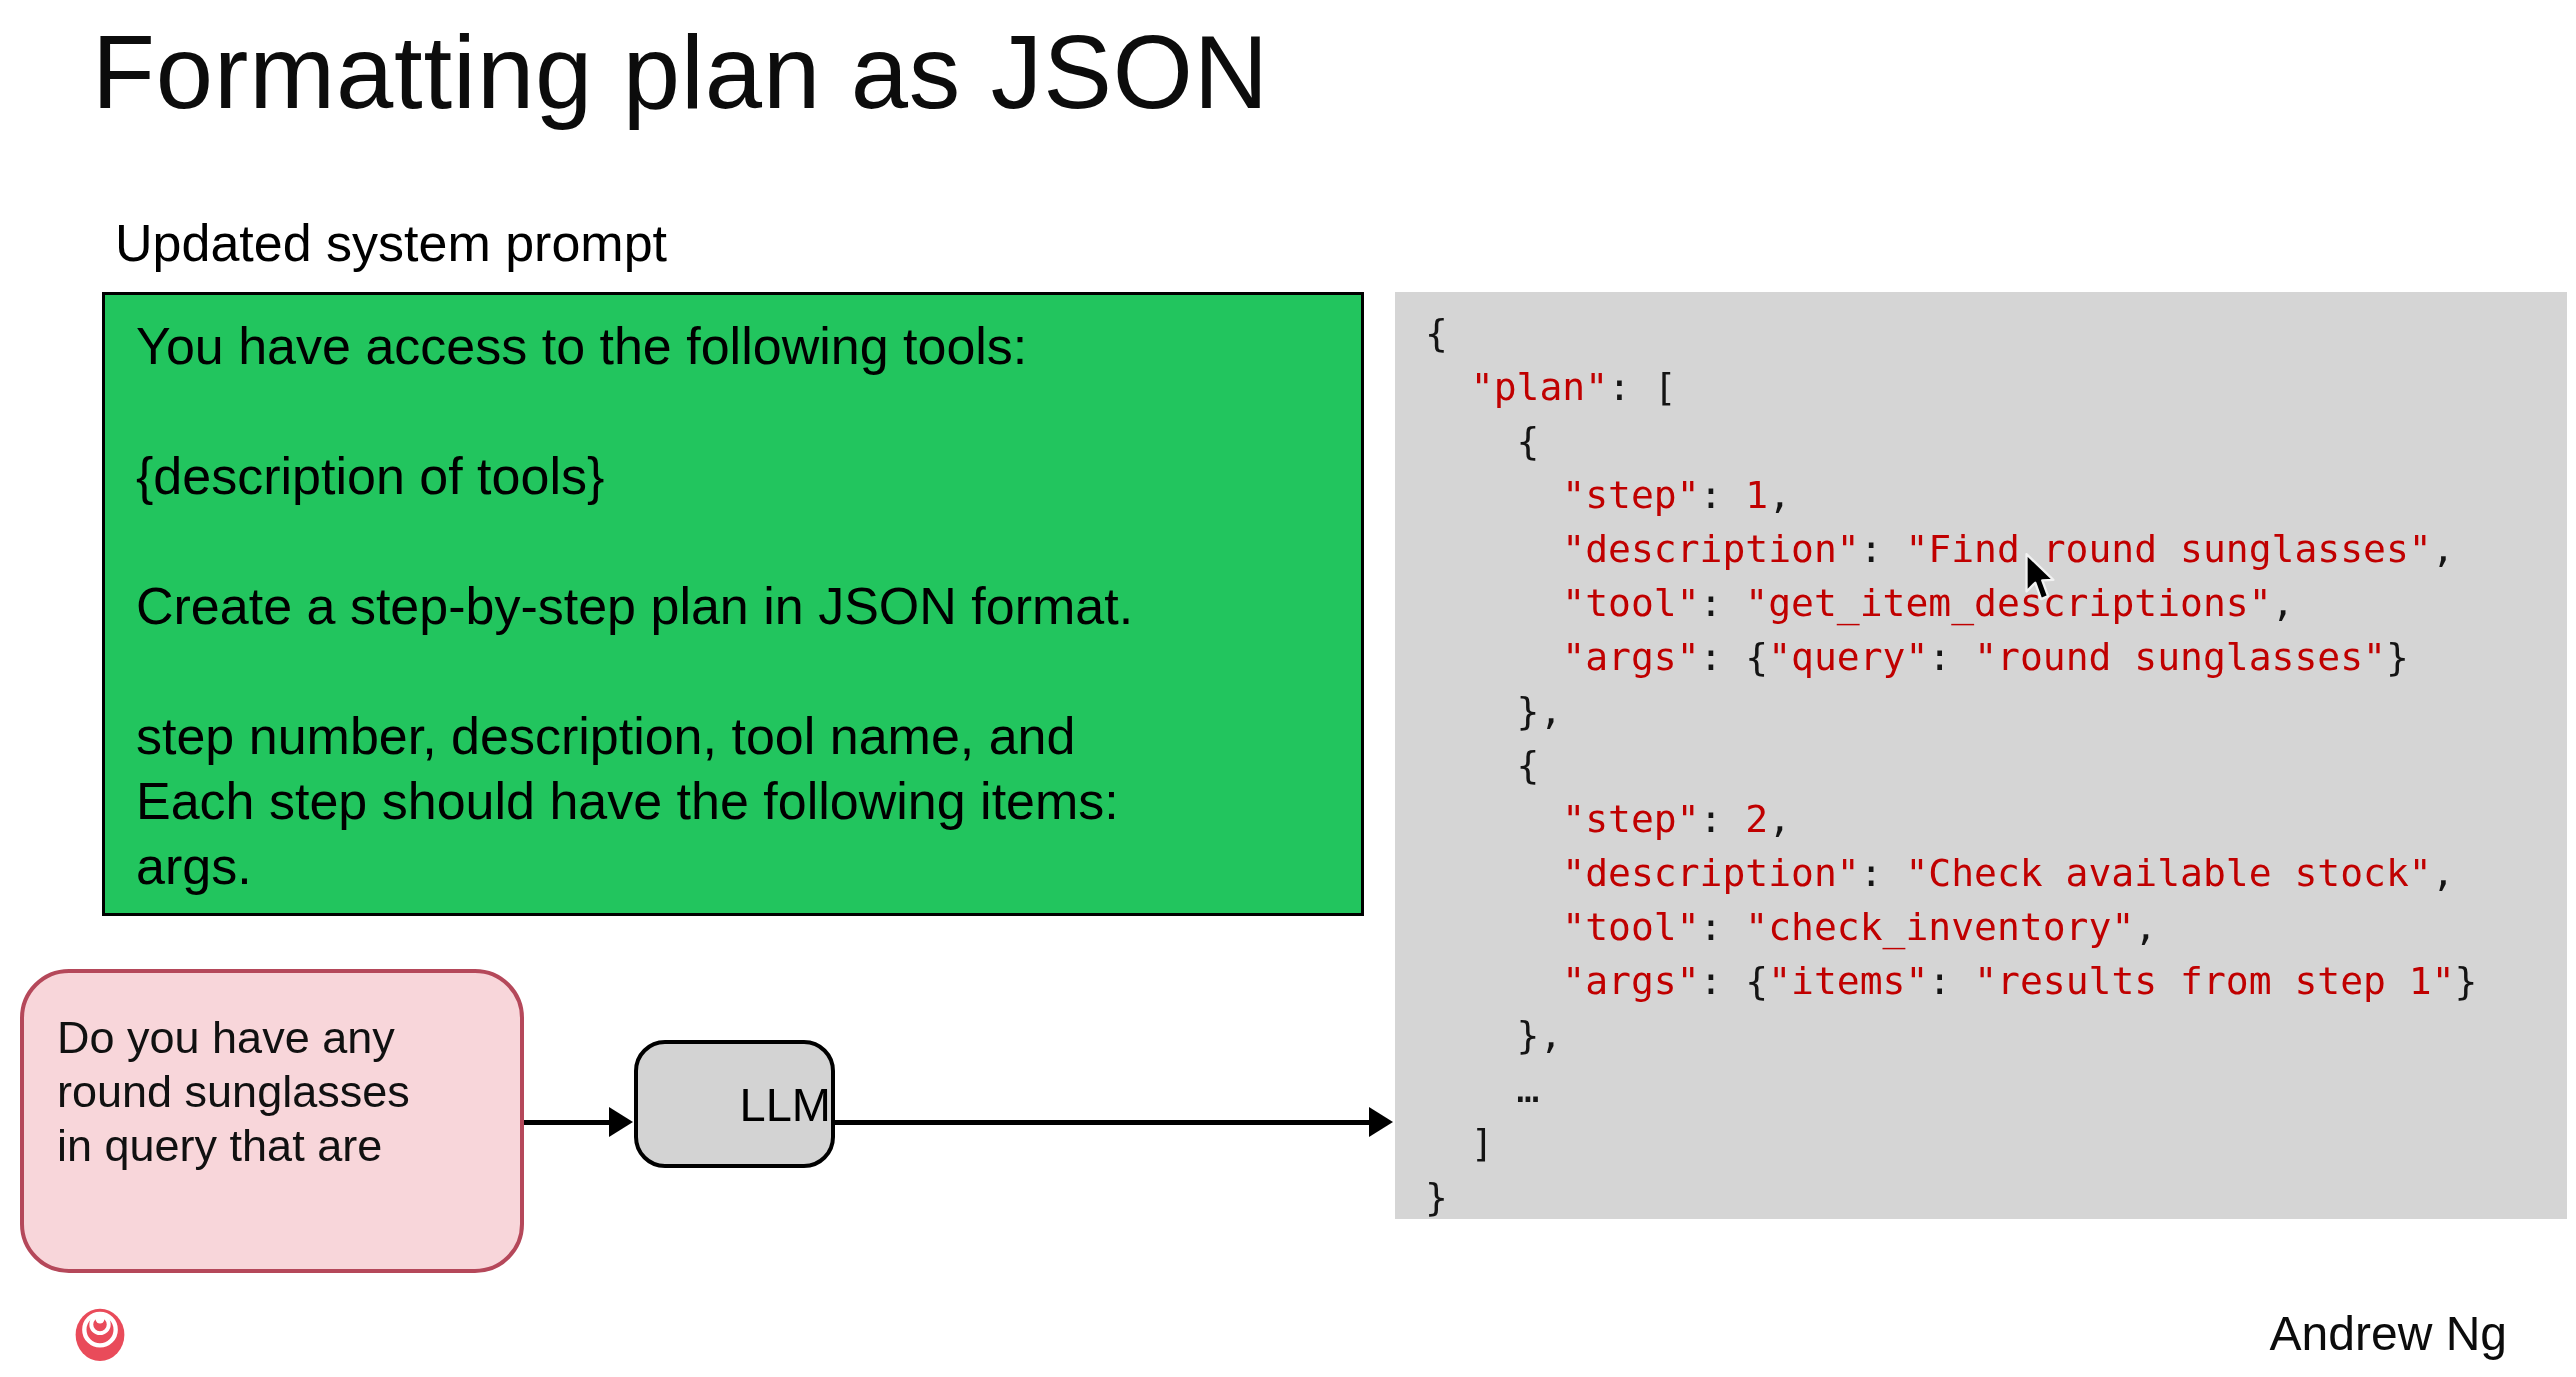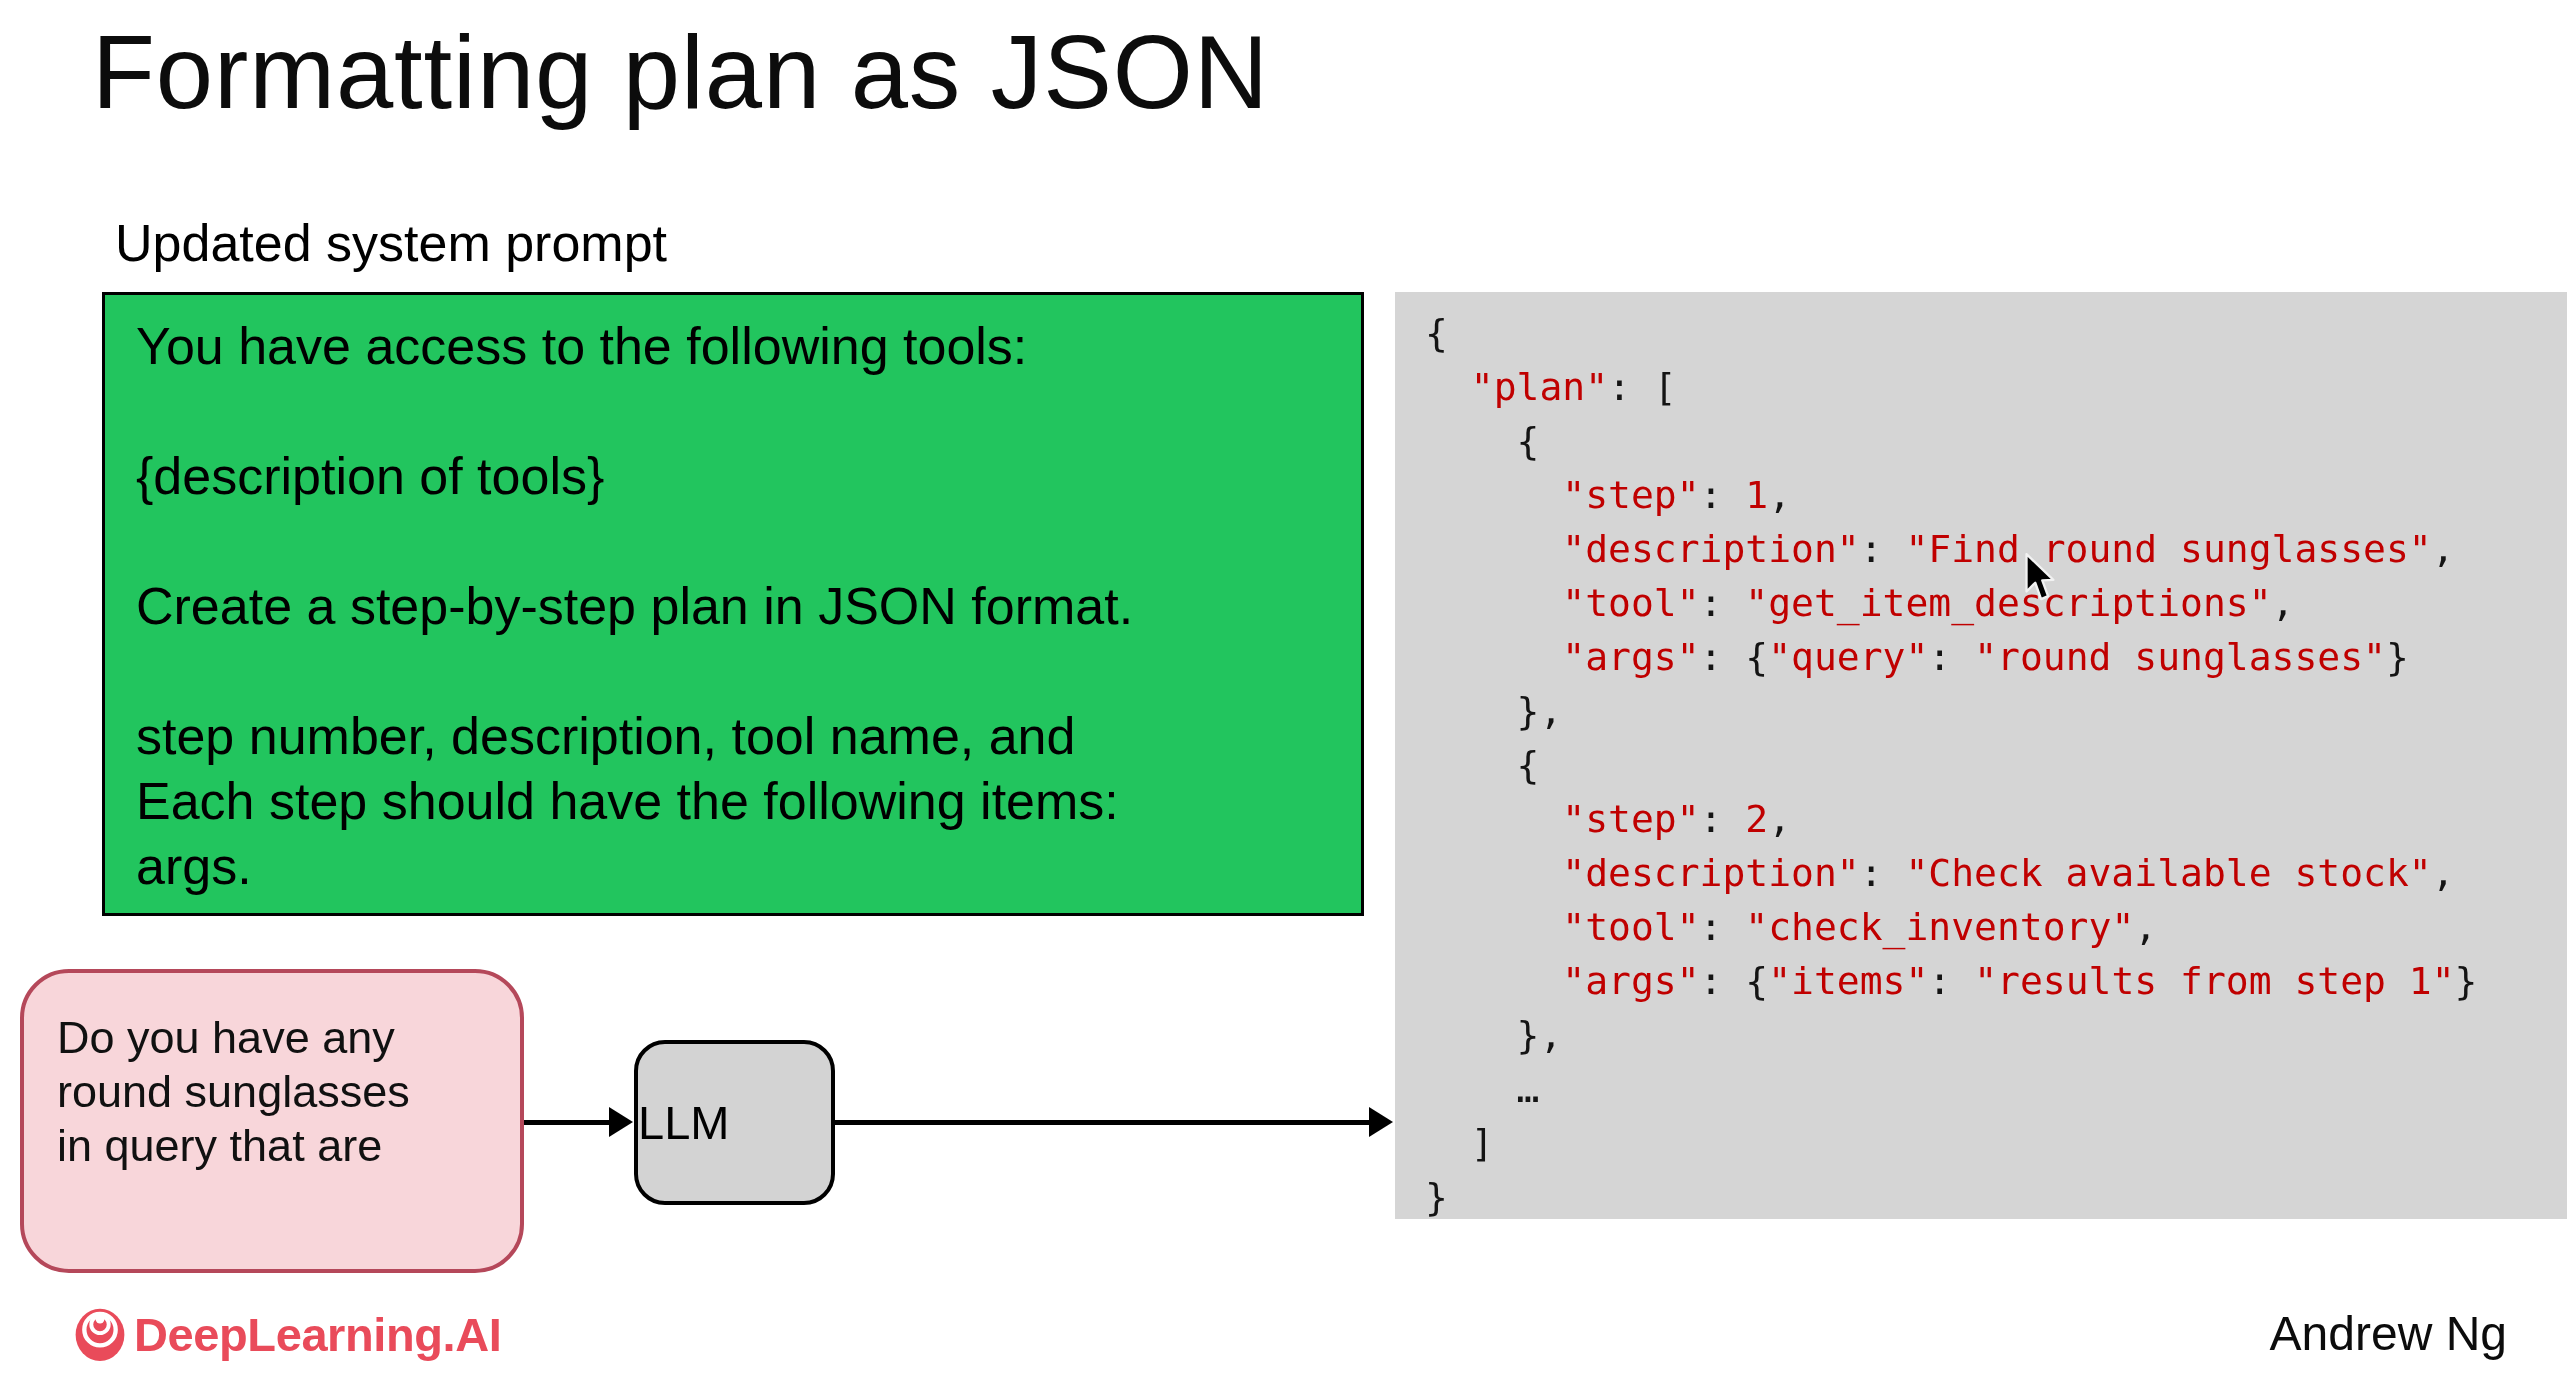--- a/index.html
+++ b/index.html
@@ -21,23 +21,23 @@
   .sysbox .line{height:65px;line-height:65px;white-space:pre;}
 
   .pinkbox{
     left:20px;top:969px;width:504px;height:304px;box-sizing:border-box;
     background:var(--pink-bg,#f8d6da);border:4.4px solid var(--pink-border,#b5485a);
     border-radius:49px;padding:38px 0 12px 33px;font-size:45px;color:#111;
   }
   .pinkbox .line{height:54px;line-height:54px;white-space:pre;}
 
   .llmbox{
-    left:634px;top:1040px;width:201px;height:165px;box-sizing:border-box;
+    left:634px;top:1040px;width:201px;height:128px;box-sizing:border-box;
     background:var(--llm-bg,#d3d3d3);border:4.4px solid #000;border-radius:31px;
-    display:flex;align-items:center;justify-content:flex-start;
+    display:flex;align-items:center;justify-content:flex-end;
     font-size:47px;color:#000;font-weight:500;
   }
 
   .arrow-line{height:5.2px;background:#000;}
   .arrow-head{
     width:0;height:0;
     border-top:15px solid transparent;border-bottom:15px solid transparent;
     border-left:24.4px solid #000;
   }
 
@@ -117,17 +117,16 @@
   <path d="M2,1 L2,33 L9.5,25.5 L14.5,39.5 L20.5,37 L15.5,23.5 L25,23 Z" fill="#000" stroke="#f2f2f2" stroke-width="2" stroke-linejoin="round"></path>
 </svg>
 
 <div class="abs logo">
   <svg width="54" height="58" viewBox="0 0 62 66">
     <ellipse cx="31" cy="34" rx="28" ry="30" fill="var(--logo-red,#e94b5a)"></ellipse>
     <circle cx="31" cy="28" r="18" fill="none" stroke="#fff" stroke-width="5"></circle>
     <circle cx="31" cy="22" r="10" fill="none" stroke="#fff" stroke-width="4.5"></circle>
     <circle cx="31" cy="16" r="5" fill="#fff"></circle>
   </svg>
-  <span class="logo-text">DeepLearning.AI</span>
 </div>
 
 <div class="abs author">Andrew Ng</div>
 
 
 </body></html>

